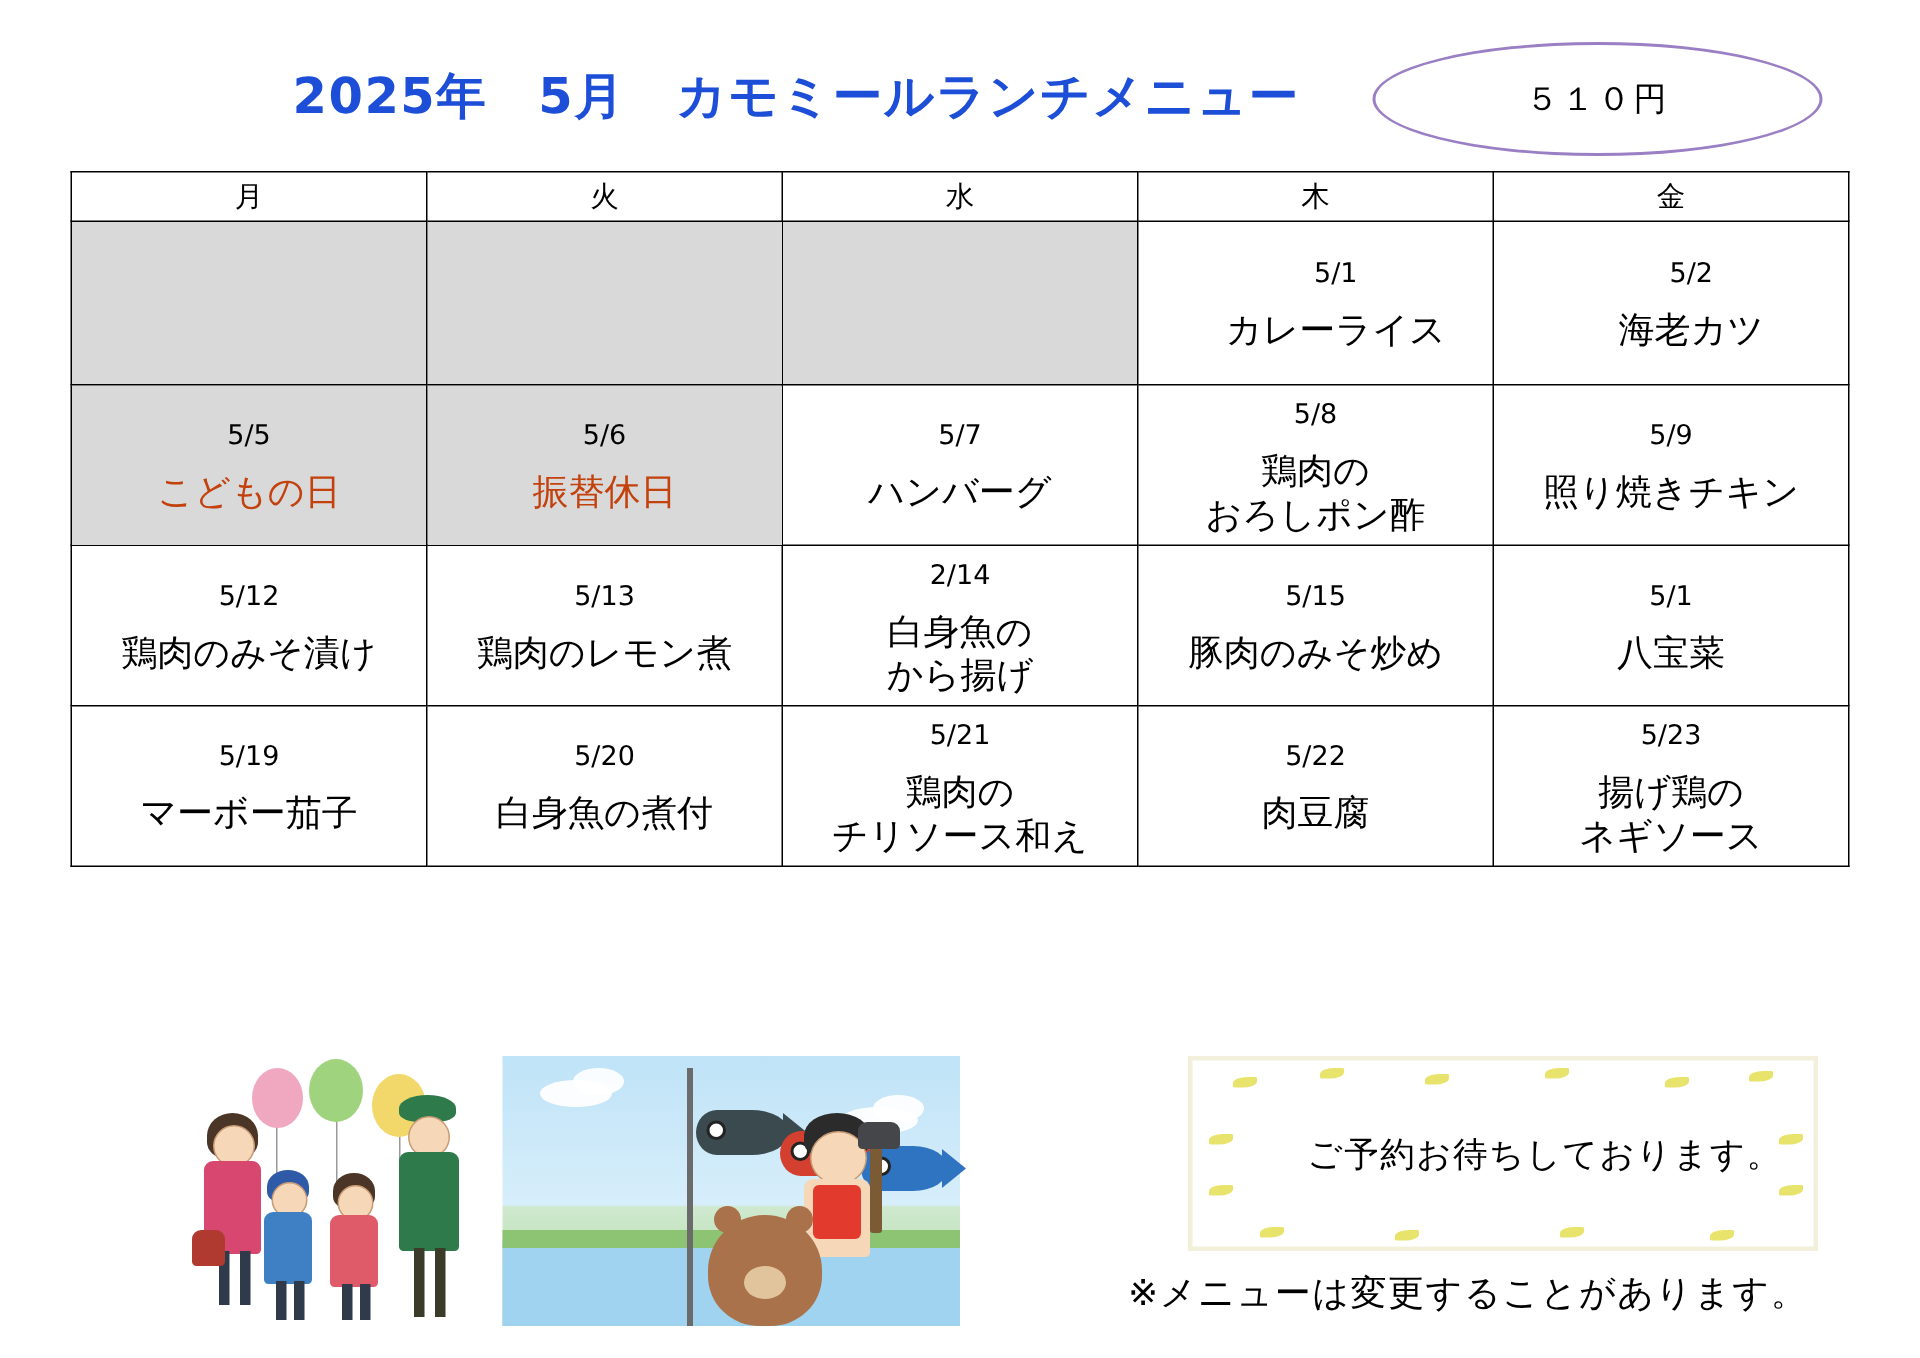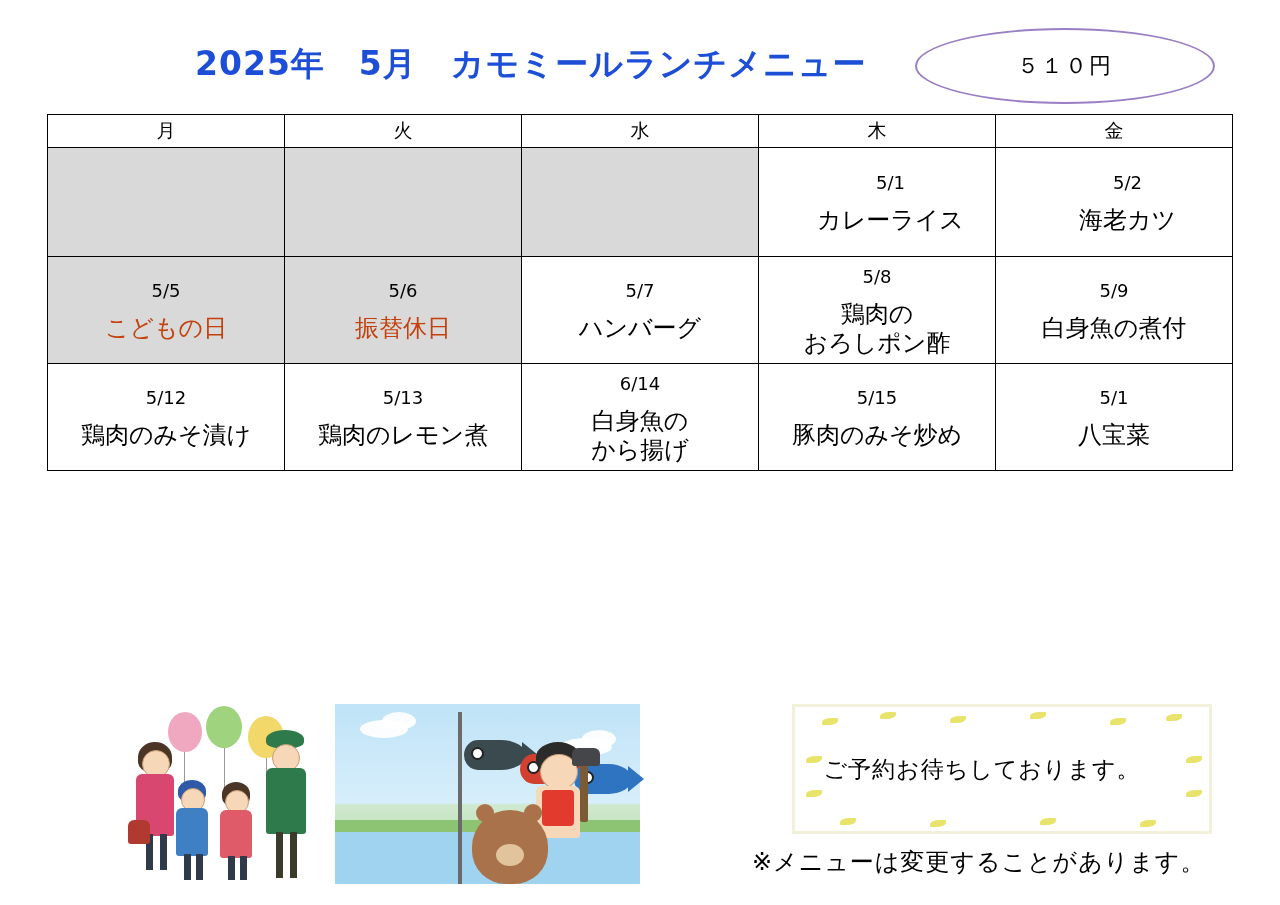--- a/index.html
+++ b/index.html
@@ -244,21 +244,21 @@
     left: 792px;
     top: 10px;
     width: 420px;
     height: 130px;
     border: 3px solid #f2f0da;
     background: #ffffff;
     box-sizing: border-box;
   }
   .notice-inner {
     position: absolute;
-    left: 772px;
+    left: 820px;
     top: 10px;
     width: 420px;
     height: 130px;
     display: flex;
     flex-direction: column;
     align-items: center;
     justify-content: center;
     gap: 7px;
     font-family: "DejaVu Sans", sans-serif;
     border-radius: 20px;
@@ -347,48 +347,72 @@
         <div class="date">5/7</div>
         <div class="dish">ハンバーグ</div>
       </td>
       <td class="cell">
         <div class="date">5/8</div>
         <div class="dish">鶏肉の
 おろしポン酢</div>
       </td>
       <td class="cell">
         <div class="date">5/9</div>
-        <div class="dish">白身魚の煮付</div>
+        <div class="dish">照り焼きチキン</div>
       </td>
     </tr>
 
     <tr>
       <td class="cell">
         <div class="date">5/12</div>
         <div class="dish">鶏肉のみそ漬け</div>
       </td>
       <td class="cell">
         <div class="date">5/13</div>
         <div class="dish">鶏肉のレモン煮</div>
       </td>
       <td class="cell">
-        <div class="date">6/14</div>
+        <div class="date">2/14</div>
         <div class="dish">白身魚の
 から揚げ</div>
       </td>
       <td class="cell">
         <div class="date">5/15</div>
         <div class="dish">豚肉のみそ炒め</div>
       </td>
       <td class="cell">
         <div class="date">5/1</div>
         <div class="dish">八宝菜</div>
       </td>
     </tr>
 
+    <tr>
+      <td class="cell">
+        <div class="date">5/19</div>
+        <div class="dish">マーボー茄子</div>
+      </td>
+      <td class="cell">
+        <div class="date">5/20</div>
+        <div class="dish">白身魚の煮付</div>
+      </td>
+      <td class="cell">
+        <div class="date">5/21</div>
+        <div class="dish">鶏肉の
+チリソース和え</div>
+      </td>
+      <td class="cell">
+        <div class="date">5/22</div>
+        <div class="dish">肉豆腐</div>
+      </td>
+      <td class="cell">
+        <div class="date">5/23</div>
+        <div class="dish">揚げ鶏の
+ネギソース</div>
+      </td>
+    </tr>
 
   </tbody>
 </table>
 
 <div class="footer">
 
   <div class="illustration">
 
     <div class="sky"></div>
     <div class="cloud" style="left:240px;top:22px;width:48px;height:18px;"></div>

